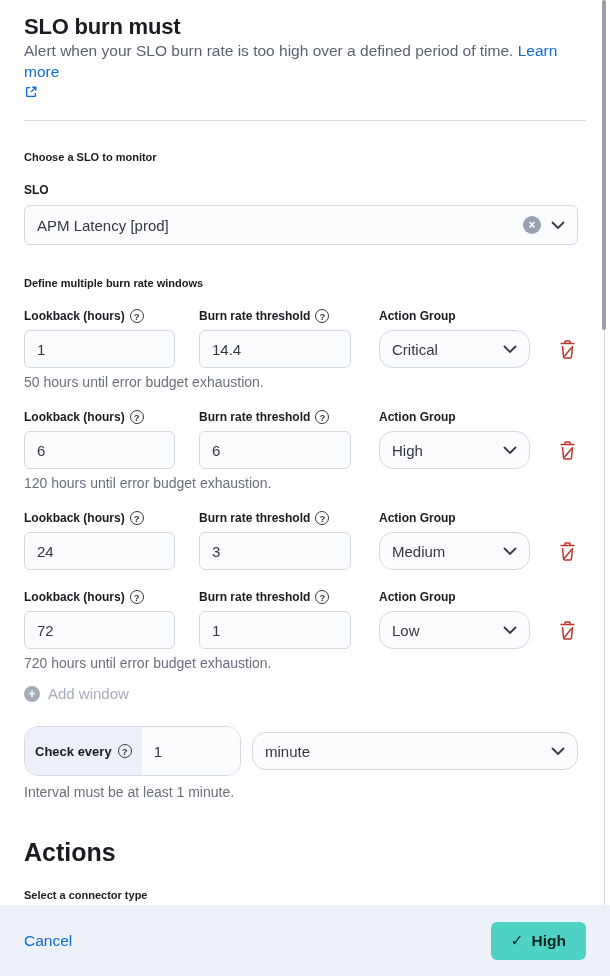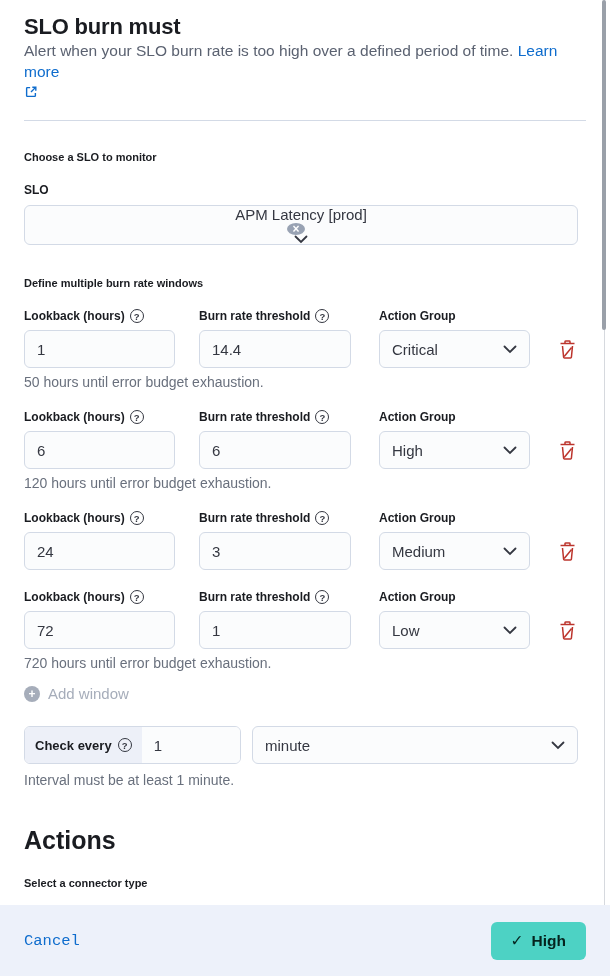--- a/index.html
+++ b/index.html
@@ -13,62 +13,62 @@
   .link { color:#0e6ccd; text-decoration:none; font-weight:500; cursor:pointer; }
   .ext-line { margin-top:3px; height:16px; }
   hr.divider { border:none; border-top:1px solid #d3dae6; margin-top:19px; }
 
   h2.section-h { font-size:11px; font-weight:700; color:#1a1c21; }
   .slo-section h2 { margin-top:30px; }
   .field-label { display:inline-flex; align-items:center; gap:5px; font-size:12px; font-weight:700; color:#1a1c21; }
   .slo-label-row { margin-top:17px; }
 
   .combobox { margin-top:7px; display:flex; align-items:center; width:554px; height:40px;
-    background:#fbfcfd; border:1px solid #d3dae6; border-radius:6px; padding:0 12px; cursor:pointer;flex-direction:column; }
+    background:#fbfcfd; border:1px solid #d3dae6; border-radius:6px; padding:0 12px; cursor:pointer; }
   .combobox .value { flex:1; font-size:15px; color:#343741; }
   .clear-btn { display:inline-flex; align-items:center; justify-content:center; width:18px; height:18px;
     border-radius:50%; background:#98a2b3; color:#fff; font-size:12px; font-weight:700; line-height:1;
     margin-right:10px; cursor:pointer; }
   .chev { display:inline-flex; }
 
   .windows-section h2 { margin-top:32px; }
   .wrow-labels { display:flex; margin-top:17px; align-items:center; }
   .wrow-fields { display:flex; margin-top:6px; align-items:center; }
   .c1 { width:151px; }
   .c2 { width:152px; margin-left:24px; }
   .c3 { width:151px; margin-left:28px; }
   .c4 { margin-left:27px; display:flex; align-items:center; }
   .text-input { width:100%; height:38px; background:#fbfcfd; border:1px solid #d3dae6; border-radius:6px;
     padding:0 12px; font-size:15px; color:#343741; font-family:inherit; outline:none; }
   .select { display:flex; align-items:center; justify-content:space-between; height:38px; background:#fbfcfd;
-    border:1px solid #d3dae6; border-radius:6px; padding:0 12px; font-size:15px; color:#343741; cursor:pointer; }
+    border:1px solid #d3dae6; border-radius:14px; padding:0 12px; font-size:15px; color:#343741; cursor:pointer; }
   .helper { margin-top:6px; font-size:14px; color:#69707d; }
   .help-icon { display:inline-flex; align-items:center; justify-content:center; width:14px; height:14px;
     border:1.2px solid #343741; border-radius:50%; font-size:9.5px; font-weight:700; color:#343741; cursor:pointer; }
   .trash-btn { background:none; border:none; cursor:pointer; display:flex; padding:2px; }
 
   .add-window { margin-top:14px; display:inline-flex; align-items:center; gap:8px; background:none; border:none;
     font-family:inherit; font-size:15px; font-weight:500; color:#a6adba; cursor:pointer; }
   .plus-circle { display:inline-flex; align-items:center; justify-content:center; width:16px; height:16px;
     border-radius:50%; background:#a6adba; color:#fff; font-size:12px; font-weight:700; line-height:1; }
 
   .schedule-row { display:flex; margin-top:24px; align-items:center; }
-  .check-group { display:flex; width:217px; height:38px; border:1px solid #d3dae6; border-radius:6px; overflow:hidden; }
+  .check-group { display:flex; width:217px; height:50px; border:1px solid #d3dae6; border-radius:14px; overflow:hidden; }
   .check-prepend { display:flex; align-items:center; gap:6px; padding:0 10px; background:#edf0f8;
     font-size:13px; font-weight:700; color:#1a1c21; white-space:nowrap; }
   .check-input { border:none; border-radius:0; width:100%; height:100%; }
   .interval-select { width:326px; margin-left:11px; }
   .schedule-helper { margin-top:8px; }
 
   h1.actions-h { margin-top:38px; font-size:25px; font-weight:700; }
   .connector-subh { margin-top:22px; font-size:16.5px; font-weight:700; }
 
   .bottom-bar { position:absolute; left:0; top:905px; width:610px; height:71px; background:#edf1fa;
     display:flex; align-items:center; justify-content:space-between; padding:0 24px; z-index:5; }
-  .cancel-btn { background:none; border:none; font-family:Liberation Mono, monospace; font-size:15.5px; font-weight:500; color:#0e6ccd; cursor:pointer; }
+  .cancel-btn { background:none; border:none; font-family:Liberation Sans, sans-serif; font-size:15.5px; font-weight:500; color:#0e6ccd; cursor:pointer; }
   .save-btn { display:flex; align-items:center; gap:8px; height:38px; padding:0 20px; background:#4dd2c4;
     border:none; border-radius:6px; font-family:inherit; font-size:15.5px; font-weight:600; color:#05241e; cursor:pointer; }
 
   .scroll-track { position:absolute; top:0; left:604px; width:1px; height:905px; background:#d6d9de; }
   .scroll-thumb { position:absolute; top:0; left:602px; width:4px; height:330px; background:#9aa0a9; border-radius:3px; }
 </style>
 </head>
 <body>
 
 <div class="container">

